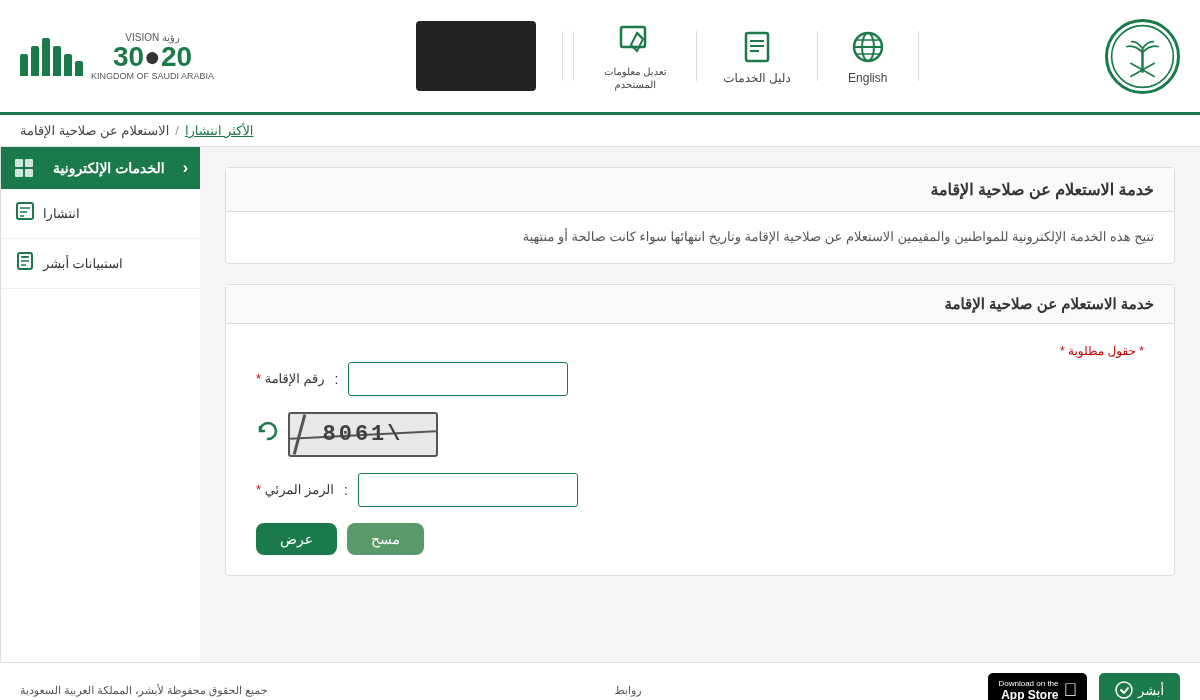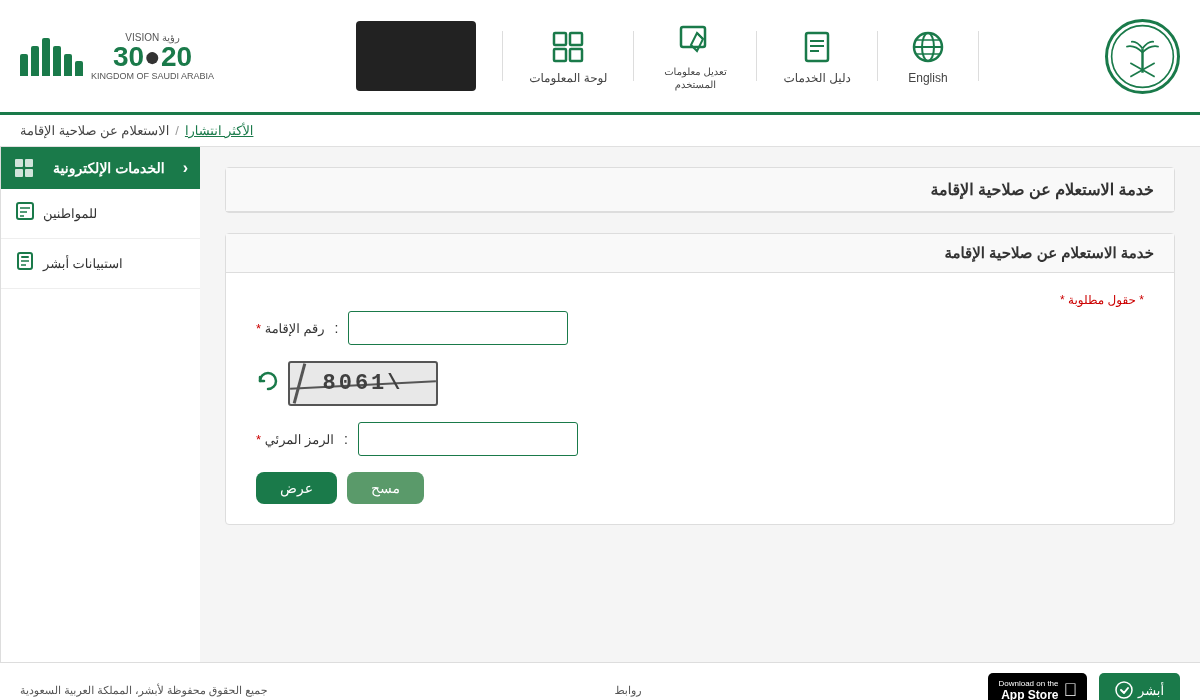--- a/index.html
+++ b/index.html
@@ -455,31 +455,20 @@
         <svg width="36" height="36" viewBox="0 0 36 36" fill="none">
           <rect x="4" y="4" width="24" height="20" rx="2" stroke="#1a7a4a" stroke-width="2.5" fill="none"></rect>
           <path d="M20 10 L26 16" stroke="#1a7a4a" stroke-width="2"></path>
           <path d="M14 22 L20 10 L26 16 L20 28 Z" stroke="#1a7a4a" stroke-width="2" fill="none"></path>
         </svg>
       </div>
       <span class="nav-label" style="font-size:10px;max-width:70px;line-height:1.3;">تعديل معلومات المستخدم</span>
     </div>
     <div class="nav-divider"></div>
 
-    <div class="nav-item">
-      <div class="nav-icon">
-        <svg width="36" height="36" viewBox="0 0 36 36" fill="none">
-          <rect x="4" y="4" width="12" height="12" rx="1" stroke="#1a7a4a" stroke-width="2.5" fill="none"></rect>
-          <rect x="20" y="4" width="12" height="12" rx="1" stroke="#1a7a4a" stroke-width="2.5" fill="none"></rect>
-          <rect x="4" y="20" width="12" height="12" rx="1" stroke="#1a7a4a" stroke-width="2.5" fill="none"></rect>
-          <rect x="20" y="20" width="12" height="12" rx="1" stroke="#1a7a4a" stroke-width="2.5" fill="none"></rect>
-        </svg>
-      </div>
-      <span class="nav-label">لوحة المعلومات</span>
-    </div>
     <div class="nav-divider"></div>
 
     <div class="nav-item">
       <div class="blacked-out"></div>
     </div>
   </nav>
 
   <div class="header-right">
     <div class="vision-logo">
       <div style="text-align:center;">
@@ -504,20 +493,21 @@
   <span class="breadcrumb-separator">/</span>
   <span class="breadcrumb-current">الاستعلام عن صلاحية الإقامة</span>
 </div>
 
 <div class="main-layout">
 
   <div class="content-area">
 
     <div class="service-card">
       <div class="service-card-header">خدمة الاستعلام عن صلاحية الإقامة</div>
+      <div class="service-card-body">تتيح هذه الخدمة الإلكترونية للمواطنين والمقيمين الاستعلام عن صلاحية الإقامة وتاريخ انتهائها سواء كانت صالحة أو منتهية</div>
     </div>
 
     <div class="form-card">
       <div class="form-card-header">خدمة الاستعلام عن صلاحية الإقامة</div>
       <div class="form-card-body">
 
         <div class="required-note">
           <span>*</span>
           <span>حقول مطلوبة *</span>
         </div>
@@ -570,21 +560,21 @@
       <span>الخدمات الإلكترونية</span>
       <svg width="22" height="22" viewBox="0 0 22 22" fill="none">
         <rect x="2" y="2" width="8" height="8" rx="1" fill="white" opacity="0.8"></rect>
         <rect x="12" y="2" width="8" height="8" rx="1" fill="white" opacity="0.8"></rect>
         <rect x="2" y="12" width="8" height="8" rx="1" fill="white" opacity="0.8"></rect>
         <rect x="12" y="12" width="8" height="8" rx="1" fill="white" opacity="0.8"></rect>
       </svg>
     </div>
 
     <div class="sidebar-item">
-      <span class="sidebar-item-label">للمواطنين</span>
+      <span class="sidebar-item-label">انتشارا</span>
       <span class="sidebar-item-icon">
         <svg width="20" height="20" viewBox="0 0 20 20" fill="none">
           <rect x="2" y="2" width="16" height="16" rx="2" stroke="#1a7a4a" stroke-width="2" fill="none"></rect>
           <line x1="5" y1="7" x2="15" y2="7" stroke="#1a7a4a" stroke-width="1.5"></line>
           <line x1="5" y1="11" x2="12" y2="11" stroke="#1a7a4a" stroke-width="1.5"></line>
           <line x1="5" y1="15" x2="9" y2="15" stroke="#1a7a4a" stroke-width="1.5"></line>
         </svg>
       </span>
     </div>
 

